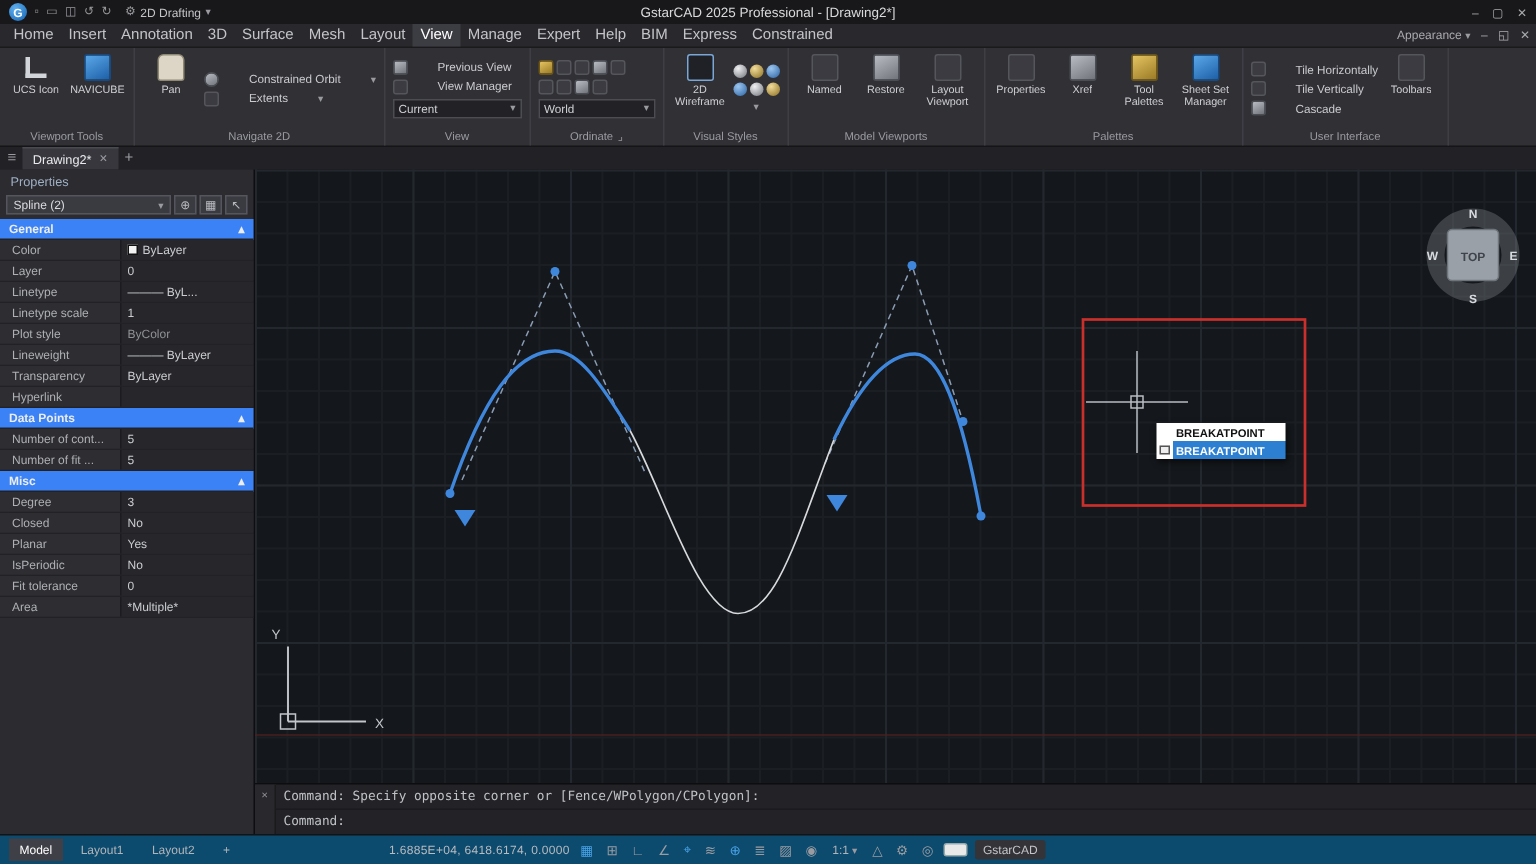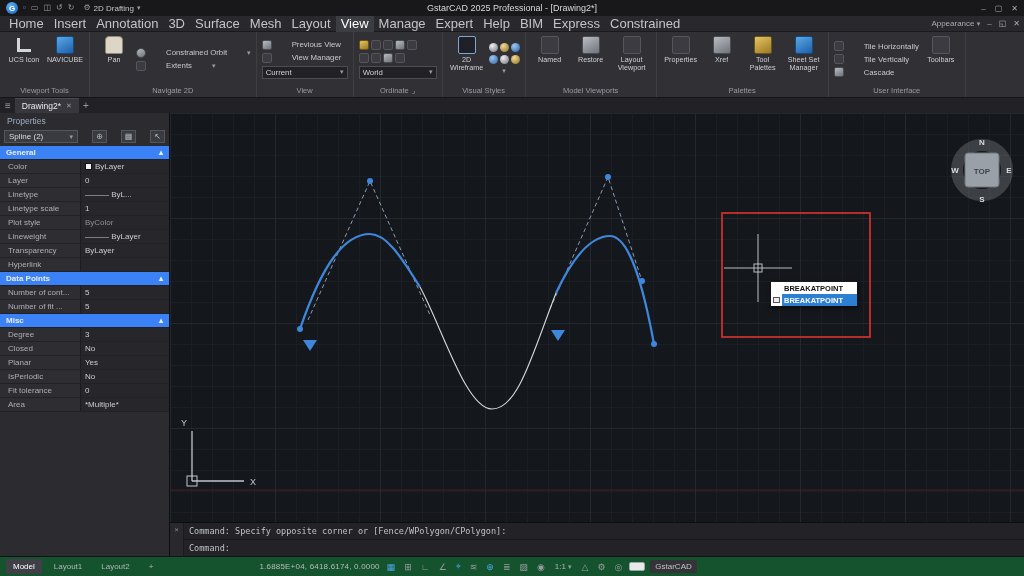--- a/index.html
+++ b/index.html
@@ -12,21 +12,21 @@
     padding:0 6px; gap:5px; position:relative; flex:none; }
   .logo { width:12px; height:12px; border-radius:50%; background:radial-gradient(circle at 35% 30%, #5fb0f0, #1563b4);
     color:#fff; font-size:8px; font-weight:bold; display:flex; align-items:center; justify-content:center; }
   .qat-ic { font-size:8px; color:#97989c; line-height:1; }
   .ws { display:flex; align-items:center; gap:3px; font-size:8px; color:#c3c4c7; padding:1px 4px; }
   .tb-title { position:absolute; left:0; right:0; text-align:center; font-size:9px; color:#d8d9db; pointer-events:none; }
   .tb-right { margin-left:auto; display:flex; gap:9px; font-size:8px; color:#a9aaae; z-index:1; }
 
   
   .menubar { height:16px; background:#29292d; display:flex; align-items:center; padding:0 4px; flex:none; border-bottom:1px solid #1a1a1c; }
-  .mi { font-size:13px; color:#c3c4c7; padding:2px 5px; }
+  .mi { font-size:10px; color:#c3c4c7; padding:2px 5px; }
   .mi.active { background:#3c3c43; color:#ffffff; }
   .mb-right { margin-left:auto; display:flex; align-items:center; gap:7px; font-size:8px; color:#a9aaae; }
 
   
   .ribbon { height:66px; background:#303035; display:flex; flex:none; border-bottom:1px solid #151517; }
   .rg { display:flex; flex-direction:column; border-right:1px solid #3e3e44; padding:0 3px; }
   .rg-content { flex:1; display:flex; align-items:stretch; gap:3px; padding:3px 2px 1px; }
   .rg-caption { height:13px; font-size:7.5px; color:#9a9ba1; display:flex; align-items:center; justify-content:center; gap:3px; }
   .bigbtn { width:38px; display:flex; flex-direction:column; align-items:center; gap:2px; padding-top:1px; }
   .bigbtn .lbl { font-size:7.2px; line-height:1.1; text-align:center; color:#cfd0d3; height:17px; overflow:hidden; }
@@ -56,21 +56,21 @@
   .doctab { height:15px; background:#37373d; color:#e9eaec; font-size:8.5px; display:flex; align-items:center; gap:5px; padding:0 7px; border-top:1px solid #4a4a52; }
   .doctab .x { font-size:7px; color:#9a9ba1; }
   .addtab { font-size:10px; color:#9a9ba1; }
 
   
   .main { flex:1; display:flex; min-height:0; }
 
   
   .props { width:170px; background:#2b2b30; border-right:1px solid #0e0e10; display:flex; flex-direction:column; flex:none; }
   .props-title { height:16px; font-size:8.5px; color:#9fb0c4; display:flex; align-items:center; padding:0 7px; }
-  .prop-selector { display:flex; gap:14px; padding:1px 4px 3px; align-items:flex-start; }
+  .prop-selector { display:flex; gap:2px; padding:1px 4px 3px; align-items:flex-start; }
   .sel-dd { flex:1; height:13px; background:#3a3a41; border:1px solid #55555e; display:flex; align-items:center; justify-content:space-between; padding:0 4px; font-size:8px; color:#dadbe0; }
   .sel-btn { width:15px; height:13px; background:#3a3a41; border:1px solid #55555e; font-size:8px; color:#b9bac0; display:flex; align-items:center; justify-content:center; }
   .sec-hdr { height:14px; background:#3b82f6; color:#eceded; font-size:8px; font-weight:bold; display:flex; align-items:center; justify-content:space-between; padding:0 6px; border-bottom:1px solid #222226; }
   .prow { display:flex; height:14px; border-bottom:1px solid #222226; font-size:8px; align-items:stretch; }
   .plabel { width:80px; flex:none; padding:2px 0 0 8px; color:#aeb0b4; background:#2d2d32; white-space:nowrap; overflow:hidden; }
   .pval { flex:1; padding:0 0 0 4px; color:#cbcdd1; background:#26262b; border-left:1px solid #1c1c20; display:flex; align-items:center; gap:3px; white-space:nowrap; overflow:hidden; }
   .swatch { width:7px; height:7px; border:1px solid #111; flex:none; }
 
   
   .rightcol { flex:1; display:flex; flex-direction:column; min-width:0; }
@@ -94,21 +94,21 @@
 
   
   .cmdline { height:34px; background:#232327; border-top:1px solid #0d0d0f; display:flex; flex:none;
     font-family:"DejaVu Sans Mono", monospace; font-size:8.5px; color:#bfc2c6; }
   .cmd-gutter { width:14px; display:flex; justify-content:center; padding-top:3px; font-size:7px; color:#8f9094; background:#28282d; border-right:1px solid #1a1a1d; }
   .cmd-rows { flex:1; display:flex; flex-direction:column; }
   .cmd-row { flex:1; display:flex; align-items:center; padding-left:5px; border-bottom:1px solid #1b1b1f; white-space:nowrap; overflow:hidden; }
   .cmd-row:last-child { border-bottom:none; }
 
   
-  .statusbar { height:20px; background:#14532d; border-top:1px solid #131315; display:flex; align-items:center;
+  .statusbar { height:20px; background:#0c4a6e; border-top:1px solid #131315; display:flex; align-items:center;
     gap:5px; padding:0 6px; font-size:8px; color:#b2b4b8; flex:none; }
   .stab { padding:3px 7px; }
   .stab.active { background:#3f3f47; color:#ffffff; }
   .coords { margin-left:94px; color:#b9bbbf; letter-spacing:0.2px; }
   .sic { font-size:9px; color:#9a9ca1; padding:0 2px; }
   .sic.on { color:#4aa3e8; }
   .scale { display:flex; align-items:center; gap:2px; padding:0 3px; }
   .white-btn { width:16px; height:9px; background:#e9e9ea; border-radius:2px; border:1px solid #9aa; }
   .brand { color:#c3c4c8; padding:2px 5px; background:#333338; border-radius:2px; }
 </style>

